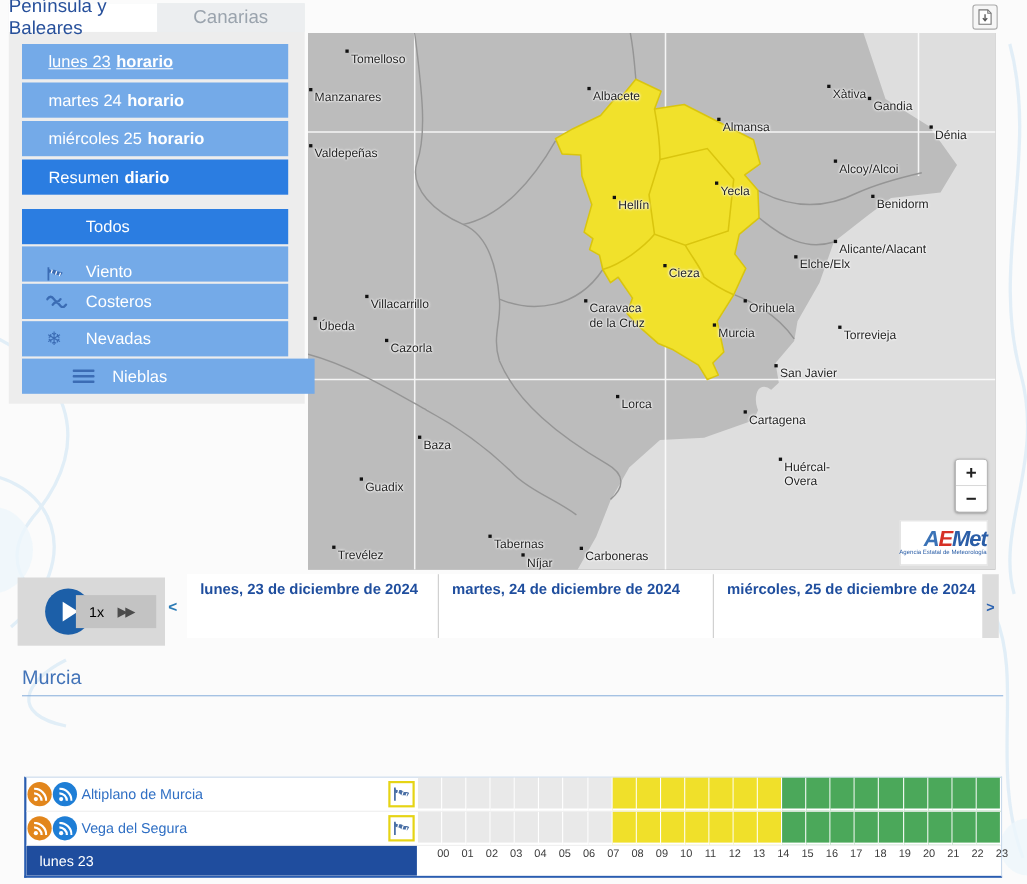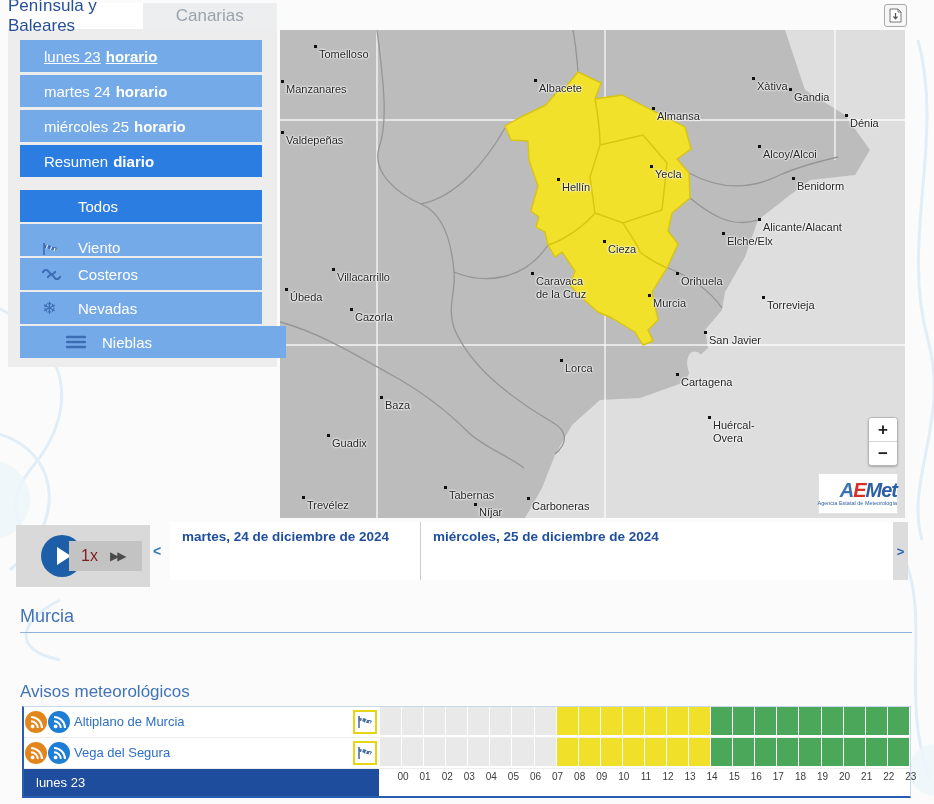--- a/index.html
+++ b/index.html
@@ -40,21 +40,21 @@
               display:flex;flex-direction:column;align-items:flex-end;justify-content:center;border:1px solid #e2e2e2}
   #aemet-word{font-size:20px;font-weight:bold;font-style:italic;line-height:19px;letter-spacing:-1px}
   #aemet-word .la{color:#3a72b6}.lb{color:#d63127}.lc{color:#2b5ea7}
   #aemet-sub{font-size:5.5px;color:#2b5ea7;line-height:6px;white-space:nowrap}
   
   #player{position:absolute;left:16px;top:525px;width:134px;height:62px;background:#d9d9d9;z-index:2}
   #play-btn{position:absolute;left:25px;top:10px;width:42px;height:42px;border-radius:50%;background:#1c5fa8;
             display:flex;align-items:center;justify-content:center;cursor:pointer}
   #play-tri{width:0;height:0;border-left:14px solid #fff;border-top:9px solid transparent;border-bottom:9px solid transparent;margin-left:4px}
   #speed-box{position:absolute;left:53px;top:16px;width:73px;height:30px;background:#c3c3c3;display:flex;align-items:center}
-  #speed-label{font-size:16px;color:#7f1d1d;margin-left:12px;cursor:pointer}
+  #speed-label{font-size:13px;color:#000000;margin-left:12px;cursor:pointer}
   #ff-btn{margin-left:12px;font-size:12px;color:#4c4c4c;letter-spacing:-2px;cursor:pointer}
   #prev-arrow{position:absolute;left:153px;top:543px;font-size:14px;font-weight:bold;color:#2a7ab5;z-index:2;cursor:pointer}
   #date-strip{position:absolute;left:170px;top:522px;width:723px;height:58px;background:#fff;display:flex;z-index:1}
   .day-col{height:100%;box-sizing:border-box;padding:5px 0 0 12px}
   .day-col + .day-col{border-left:1px solid #ccc}
   .day-head{font-size:13.5px;font-weight:bold;color:#1f4e9e;cursor:pointer}
   #next-strip{position:absolute;left:893px;top:522px;width:15px;height:58px;background:#dcdcdc;display:flex;
               align-items:center;justify-content:center;z-index:2;cursor:pointer}
   #next-strip span{font-size:13px;font-weight:bold;color:#2a62b0}
   
@@ -261,30 +261,30 @@
     <div id="play-btn">
       <div id="play-tri"></div>
     </div>
     <div id="speed-box">
       <span id="speed-label">1x</span>
       <span id="ff-btn">▶▶</span>
     </div>
   </div>
   <div id="prev-arrow">&lt;</div>
   <div id="date-strip">
+      <div class="day-col" style="width: 228px;"><span class="day-head">lunes, 23 de diciembre de 2024</span></div>
       <div class="day-col" style="width: 250px;"><span class="day-head">martes, 24 de diciembre de 2024</span></div>
       <div class="day-col" style="width: 245px;"><span class="day-head">miércoles, 25 de diciembre de 2024</span></div>
     </div>
   <div id="next-strip">
     <span>&gt;</span>
   </div>
 
   <div id="region-title">Murcia</div>
   <div id="region-rule"></div>
-  <div id="warn-title">Avisos meteorológicos</div>
 
   <div id="warn-table">
     <div id="zone-rows">
         <div class="zone-row">
           <span class="rss rss-o">
             <svg width="13" height="13" viewBox="0 0 13 13">
               <circle cx="2.6" cy="10.4" r="1.9" fill="#fff"></circle>
               <path d="M1,5.2 A6.8,6.8 0 0 1 7.8,12" fill="none" stroke="#fff" stroke-width="2"></path>
               <path d="M1,1 A11,11 0 0 1 12,12" fill="none" stroke="#fff" stroke-width="2"></path>
             </svg>

